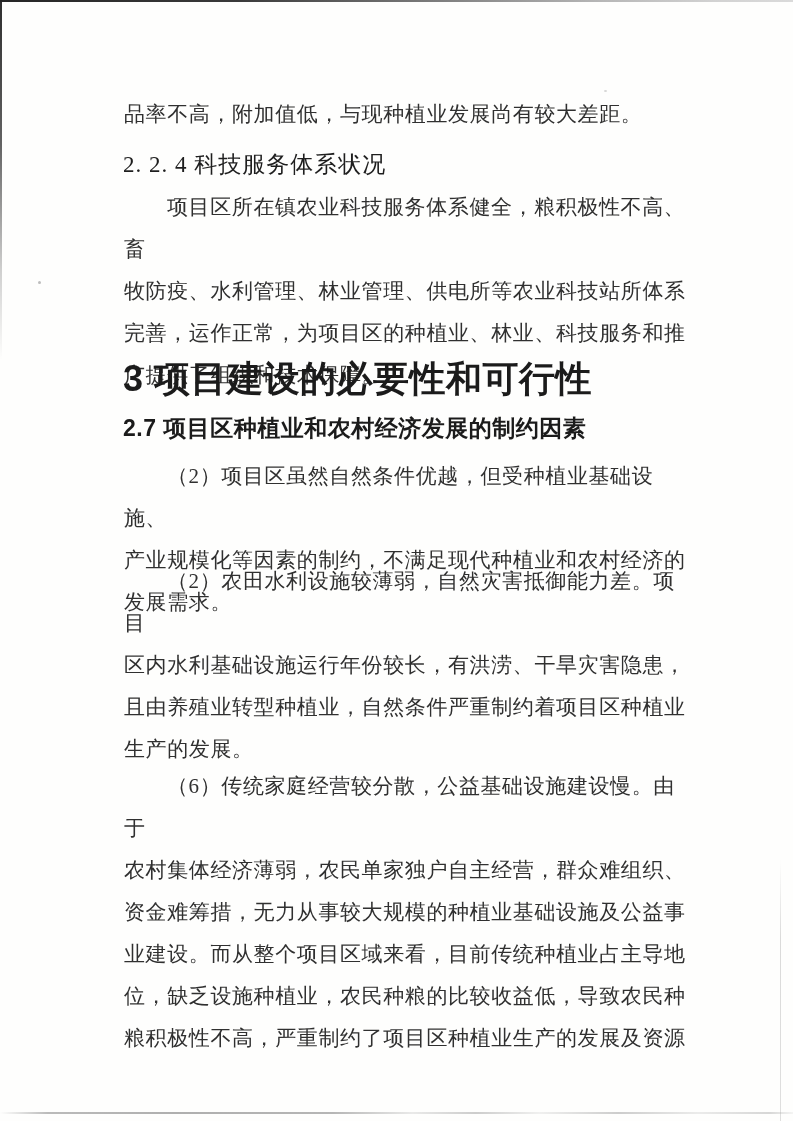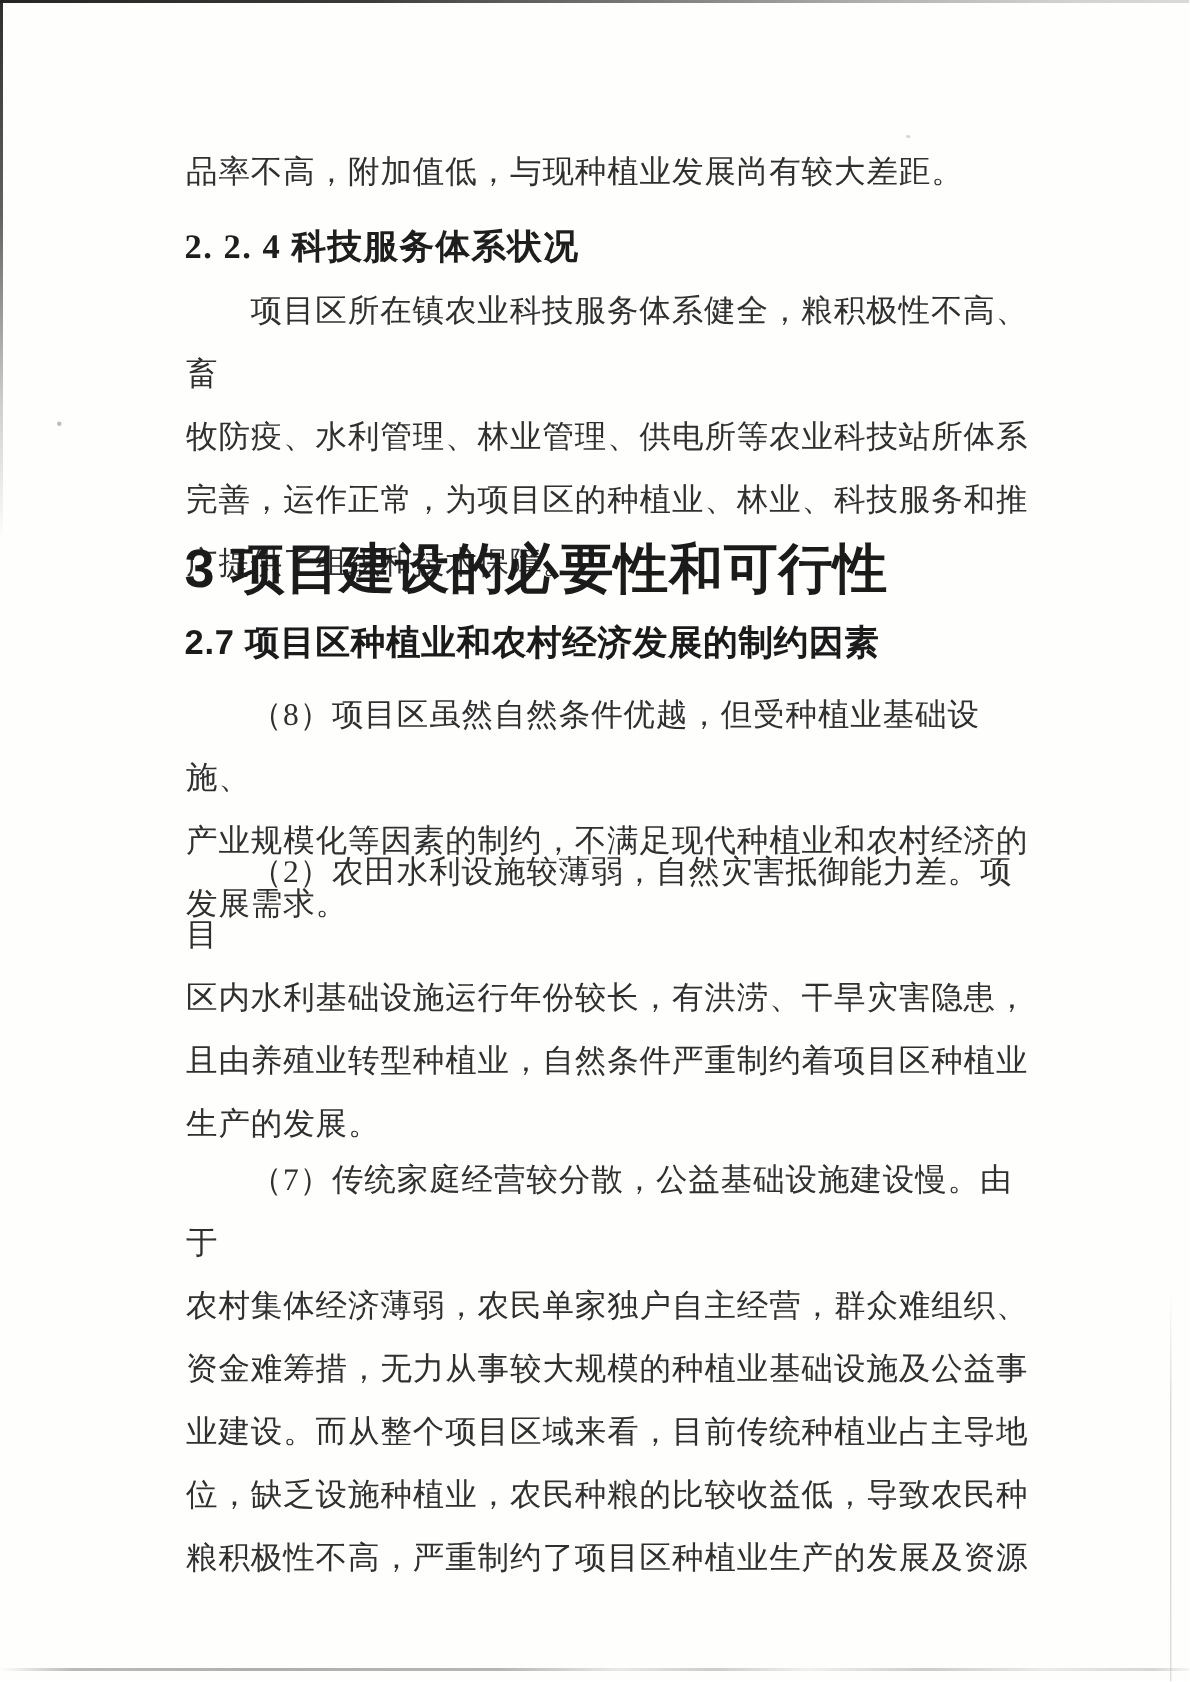--- a/index.html
+++ b/index.html
@@ -65,21 +65,21 @@
     white-space: pre-line;
     color: #303030;
     text-align: left;
   }
   .indent2 { text-indent: 43px; }
   .h-serif {
     position: absolute;
     left: -1px;
     margin: 0;
     font-family: "Liberation Serif", "DejaVu Serif", serif;
-    font-weight: bold;
+    font-weight: normal;
     color: #1e1e1e;
     white-space: nowrap;
   }
   .h-sans {
     position: absolute;
     left: -1px;
     margin: 0;
     font-family: "Liberation Sans", "DejaVu Sans", sans-serif;
     font-weight: bold;
     color: #1b1b1b;
@@ -114,30 +114,30 @@
 
     <p class="body-par indent2 pos-par224">项目区所在镇农业科技服务体系健全，粮积极性不高、畜
 牧防疫、水利管理、林业管理、供电所等农业科技站所体系
 完善，运作正常，为项目区的种植业、林业、科技服务和推
 广提供了组织和技术保障。</p>
 
     <h2 class="h-sans pos-h3">3 项目建设的必要性和可行性</h2>
 
     <h3 class="h-sans pos-h31">2.7 项目区种植业和农村经济发展的制约因素</h3>
 
-    <p class="body-par indent2 pos-par1">（8）项目区虽然自然条件优越，但受种植业基础设施、
+    <p class="body-par indent2 pos-par1">（2）项目区虽然自然条件优越，但受种植业基础设施、
 产业规模化等因素的制约，不满足现代种植业和农村经济的
 发展需求。</p>
 
     <p class="body-par indent2 pos-par2">（2）农田水利设施较薄弱，自然灾害抵御能力差。项目
 区内水利基础设施运行年份较长，有洪涝、干旱灾害隐患，
 且由养殖业转型种植业，自然条件严重制约着项目区种植业
 生产的发展。</p>
 
-    <p class="body-par indent2 pos-par3">（7）传统家庭经营较分散，公益基础设施建设慢。由于
+    <p class="body-par indent2 pos-par3">（6）传统家庭经营较分散，公益基础设施建设慢。由于
 农村集体经济薄弱，农民单家独户自主经营，群众难组织、
 资金难筹措，无力从事较大规模的种植业基础设施及公益事
 业建设。而从整个项目区域来看，目前传统种植业占主导地
 位，缺乏设施种植业，农民种粮的比较收益低，导致农民种
 粮积极性不高，严重制约了项目区种植业生产的发展及资源</p>
 
   </div>
 </div>
 
 </body></html>

